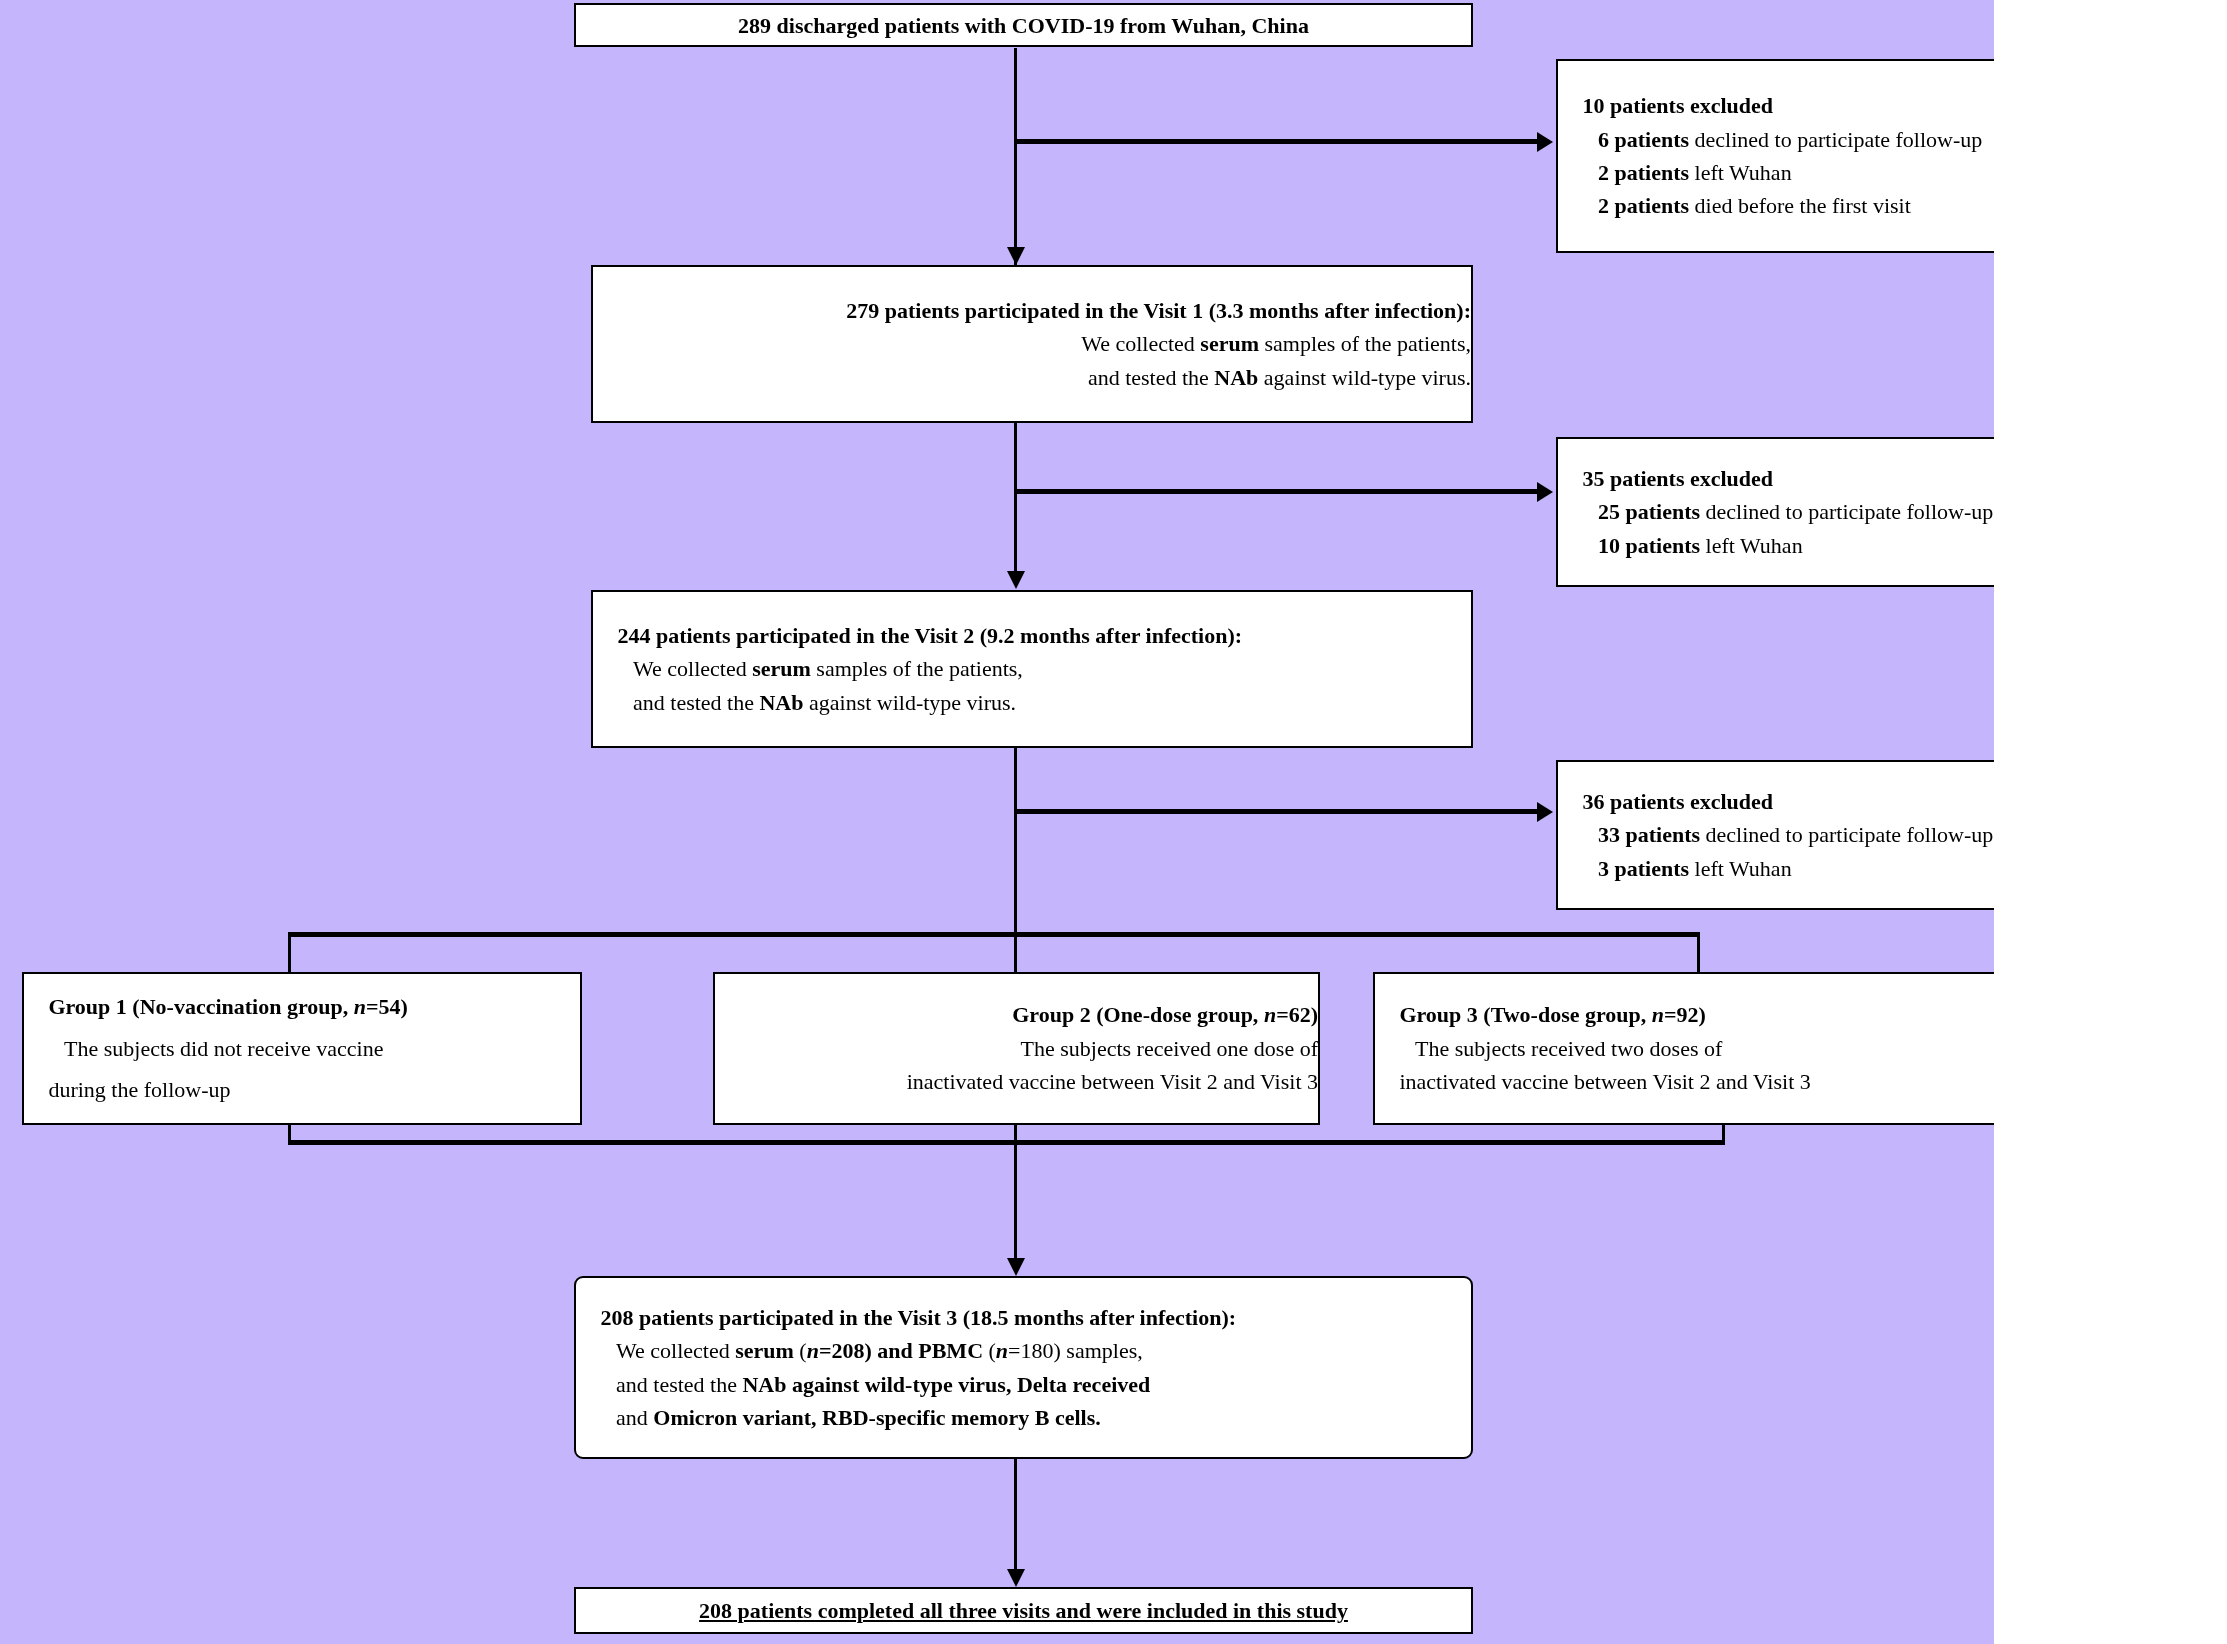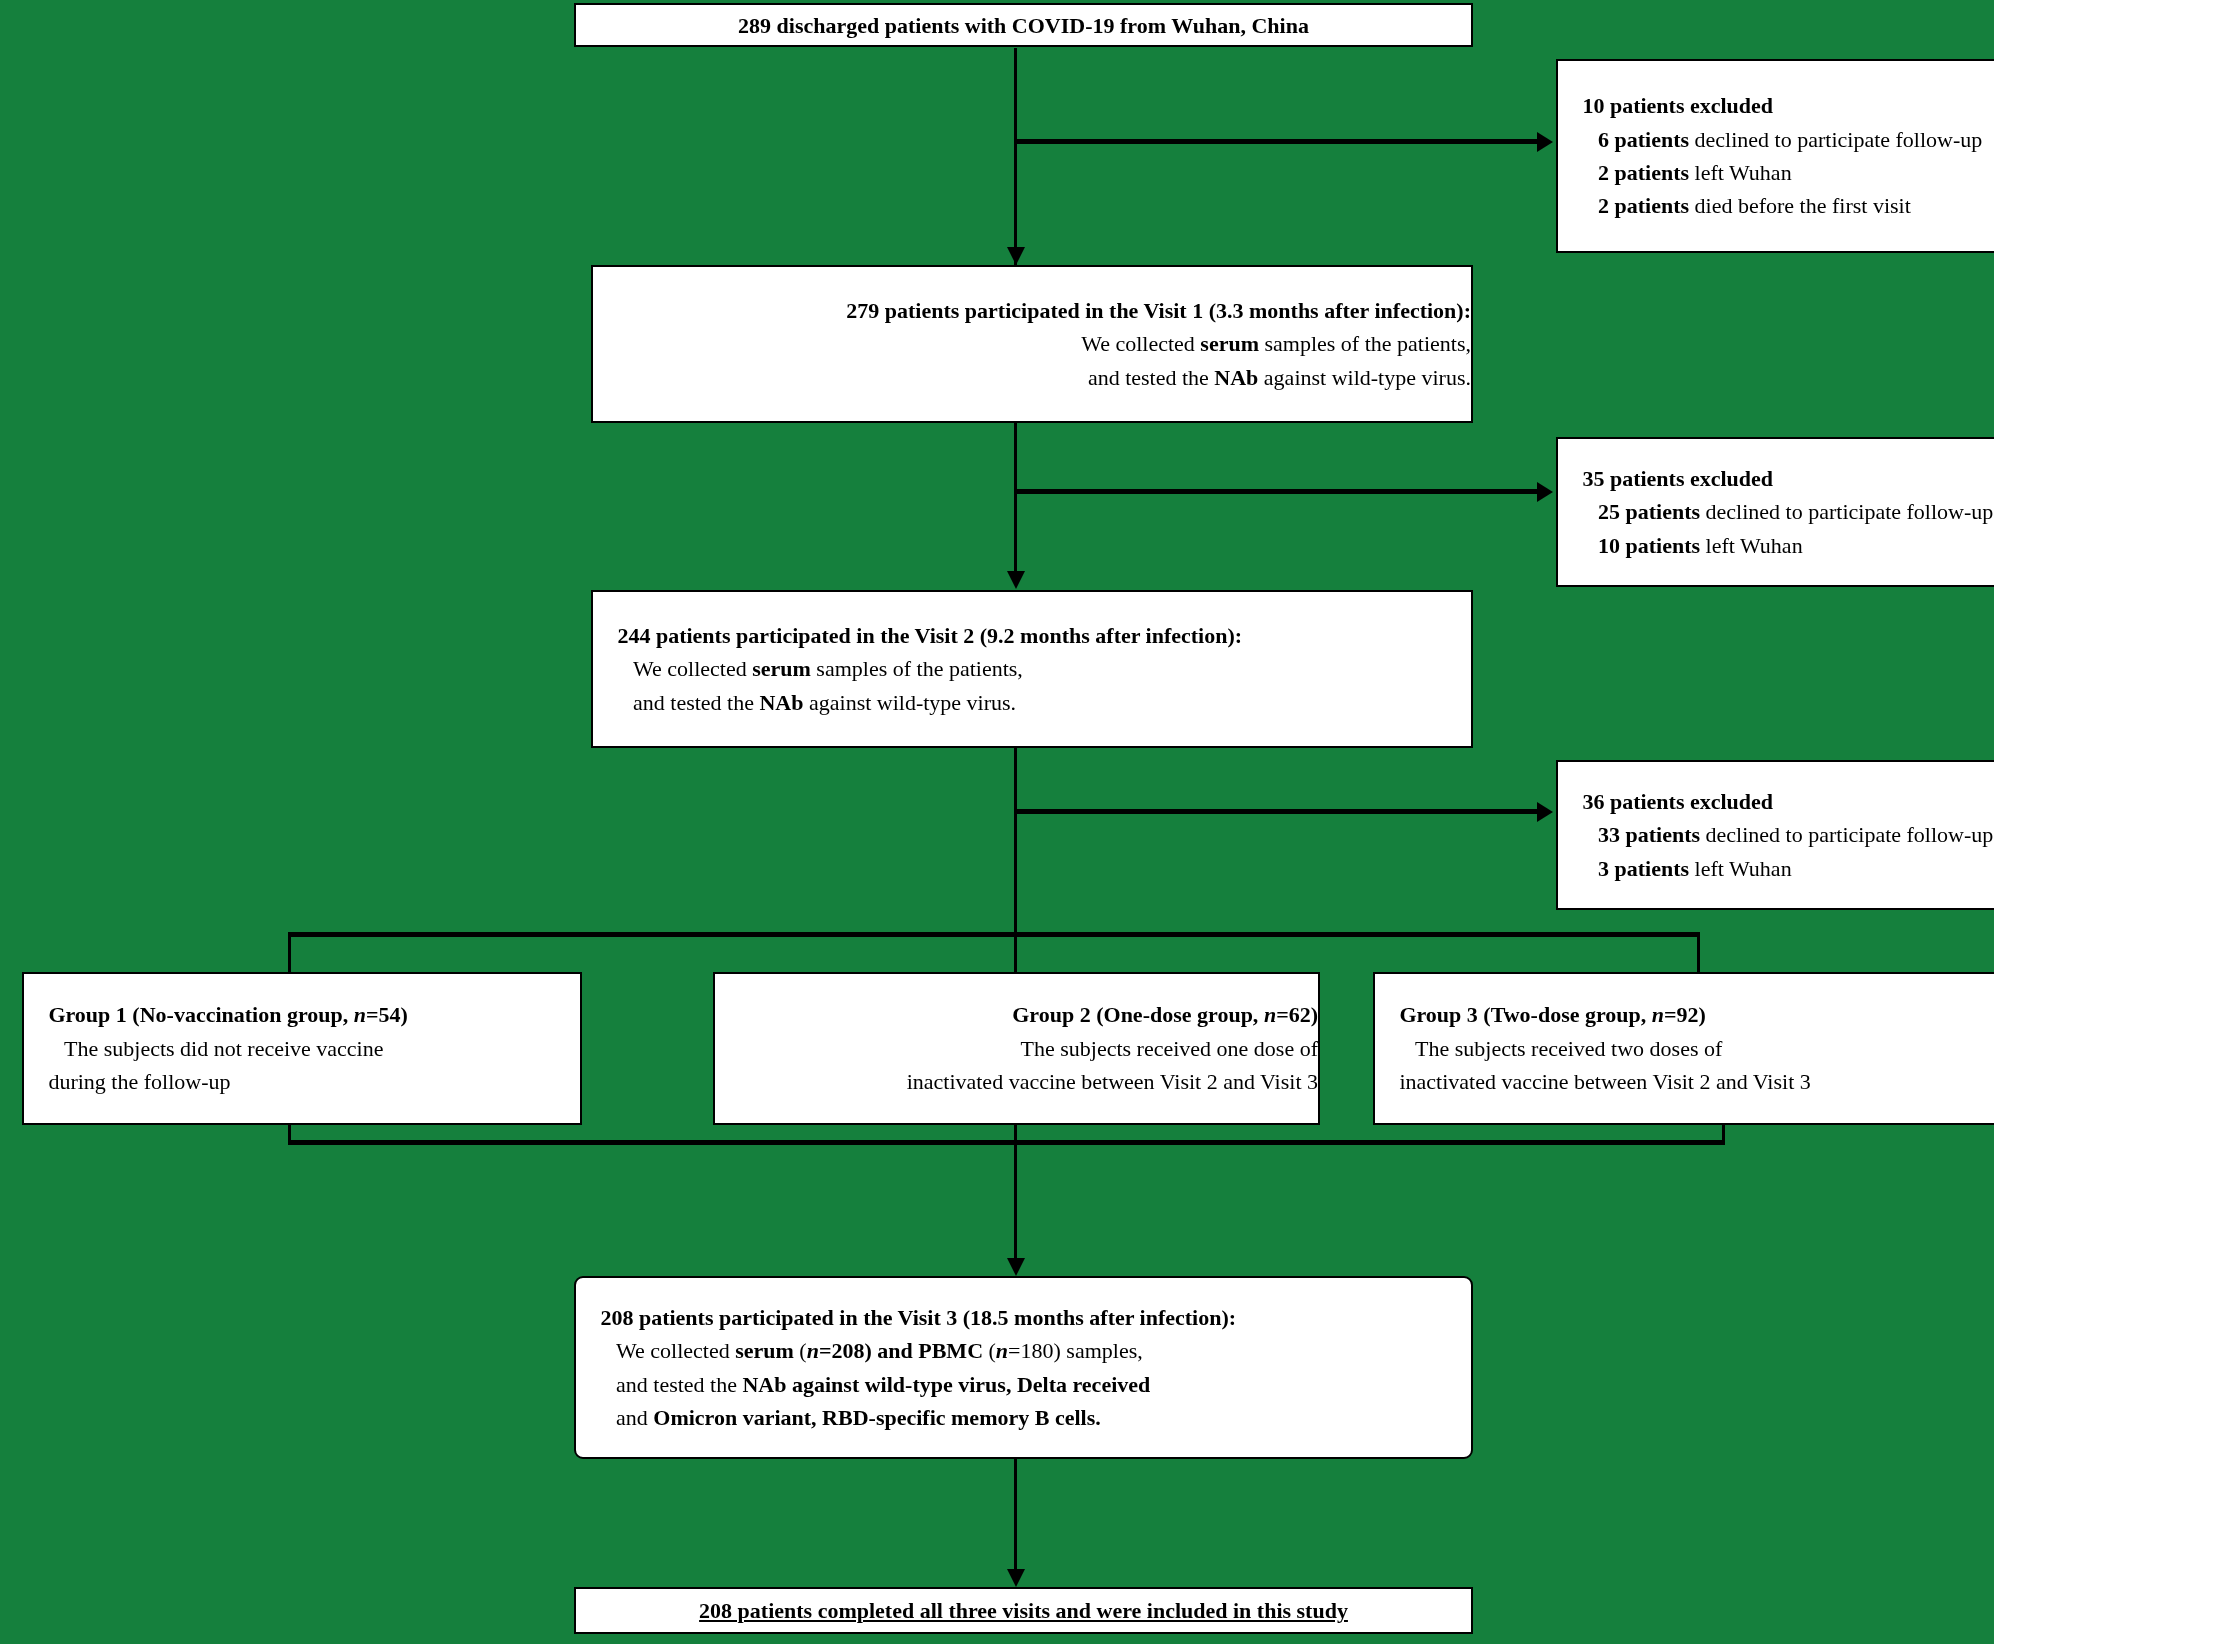--- a/index.html
+++ b/index.html
@@ -10,21 +10,21 @@
   }
   body {
     font-family: "Liberation Serif", "DejaVu Serif", serif;
     color: #000000;
   }
 
   #canvas {
     position: relative;
     width: 1994px;
     height: 1645px;
-    background: #15803d;
+    background: #c4b5fd;
     overflow: hidden;
   }
 
   
   .box {
     position: absolute;
     box-sizing: border-box;
     border: 2.8px solid #000000;
     background: #ffffff;
     display: flex;
@@ -168,21 +168,21 @@
     <div class="line indent">
       <b>3 patients</b><span> left Wuhan</span>
     </div>
   </div>
 
   <div class="hbar" style="left:288px; top:932px; width:1412px; height:5px;"></div>
   <div class="vline" style="left:288px; top:937px; width:3.3px; height:35px;"></div>
   <div class="vline" style="left:1014px; top:937px; width:3.3px; height:35px;"></div>
   <div class="vline" style="left:1697px; top:937px; width:3.3px; height:35px;"></div>
 
-  <div class="box" style="left:22px; top:972px; width:560px; height:153px; padding:9px 0 9px 0;">
+  <div class="box" style="left:22px; top:972px; width:560px; height:153px; padding:9px 0 9px 0;gap:8px;">
     <div class="line pad">
       <b><span>Group 1 (No-vaccination group, </span><i>n</i><span>=54)</span></b>
     </div>
     <div class="line indent">The subjects did not receive vaccine</div>
     <div class="line pad">during the follow-up</div>
   </div>
 
   <div class="box" style="left:713px; top:972px; width:607px; height:153px; padding:9px 0 9px 0;align-items:flex-end;">
     <div class="line pad">
       <b><span>Group 2 (One-dose group, </span><i>n</i><span>=62)</span></b>

